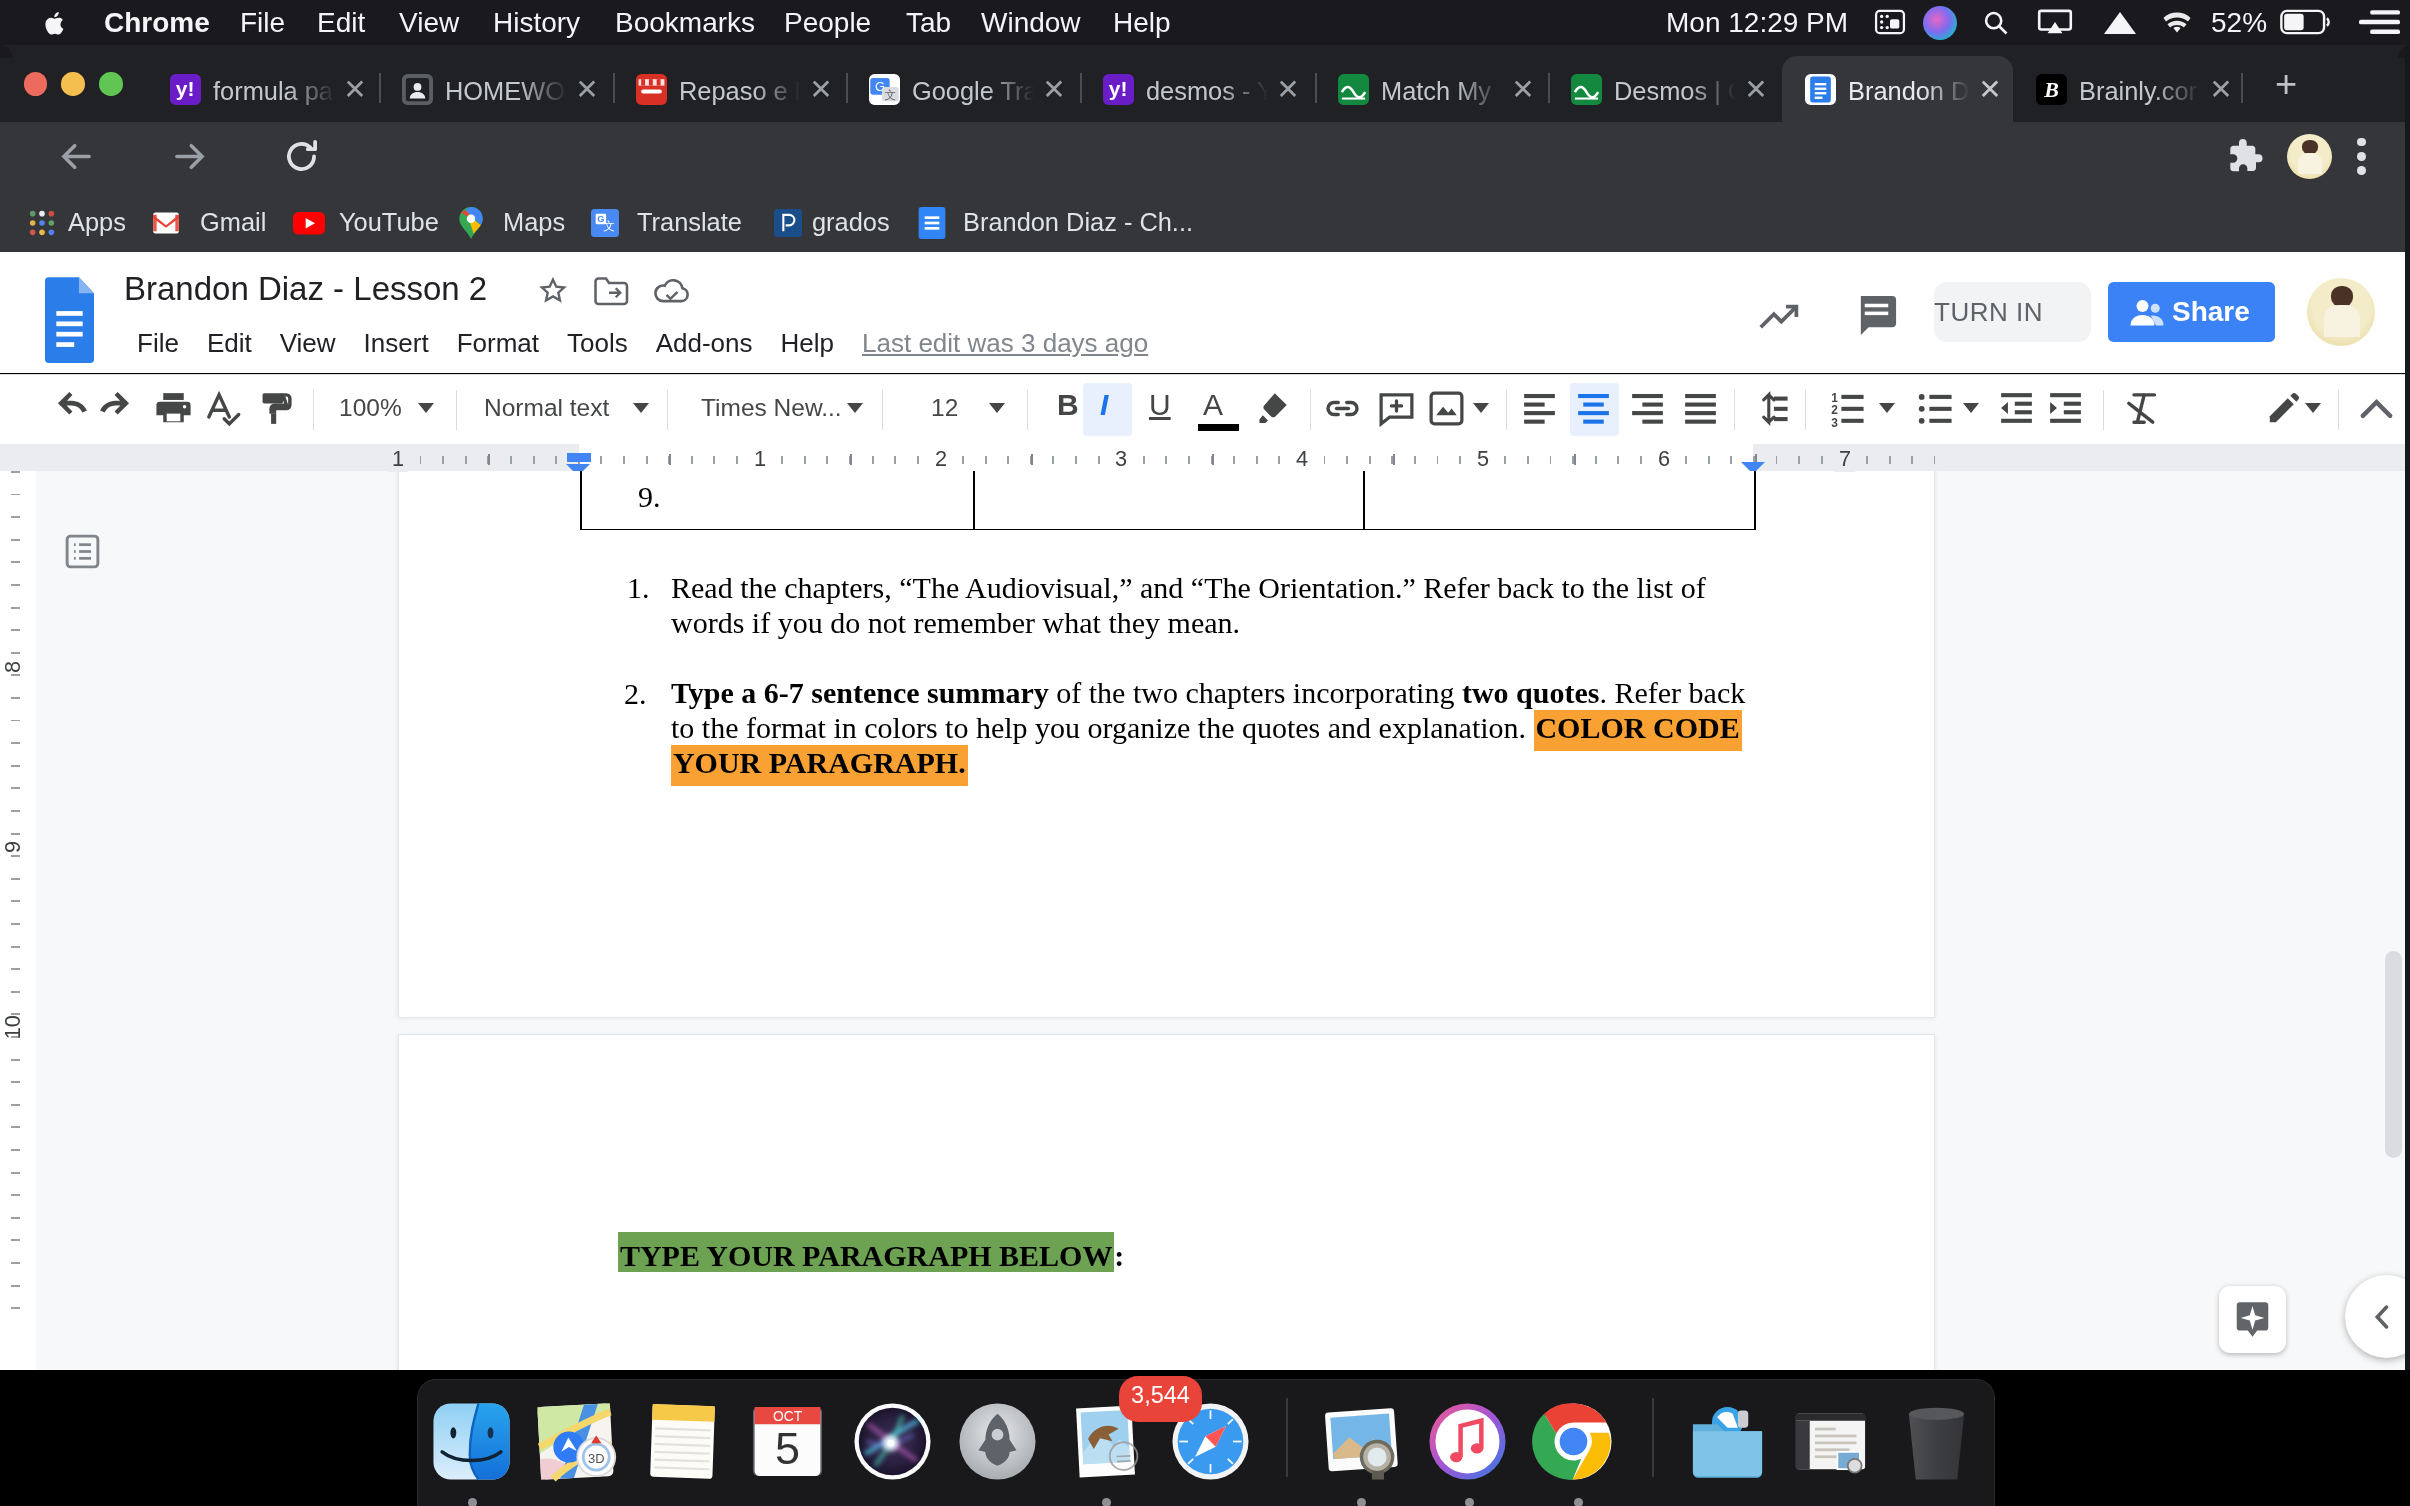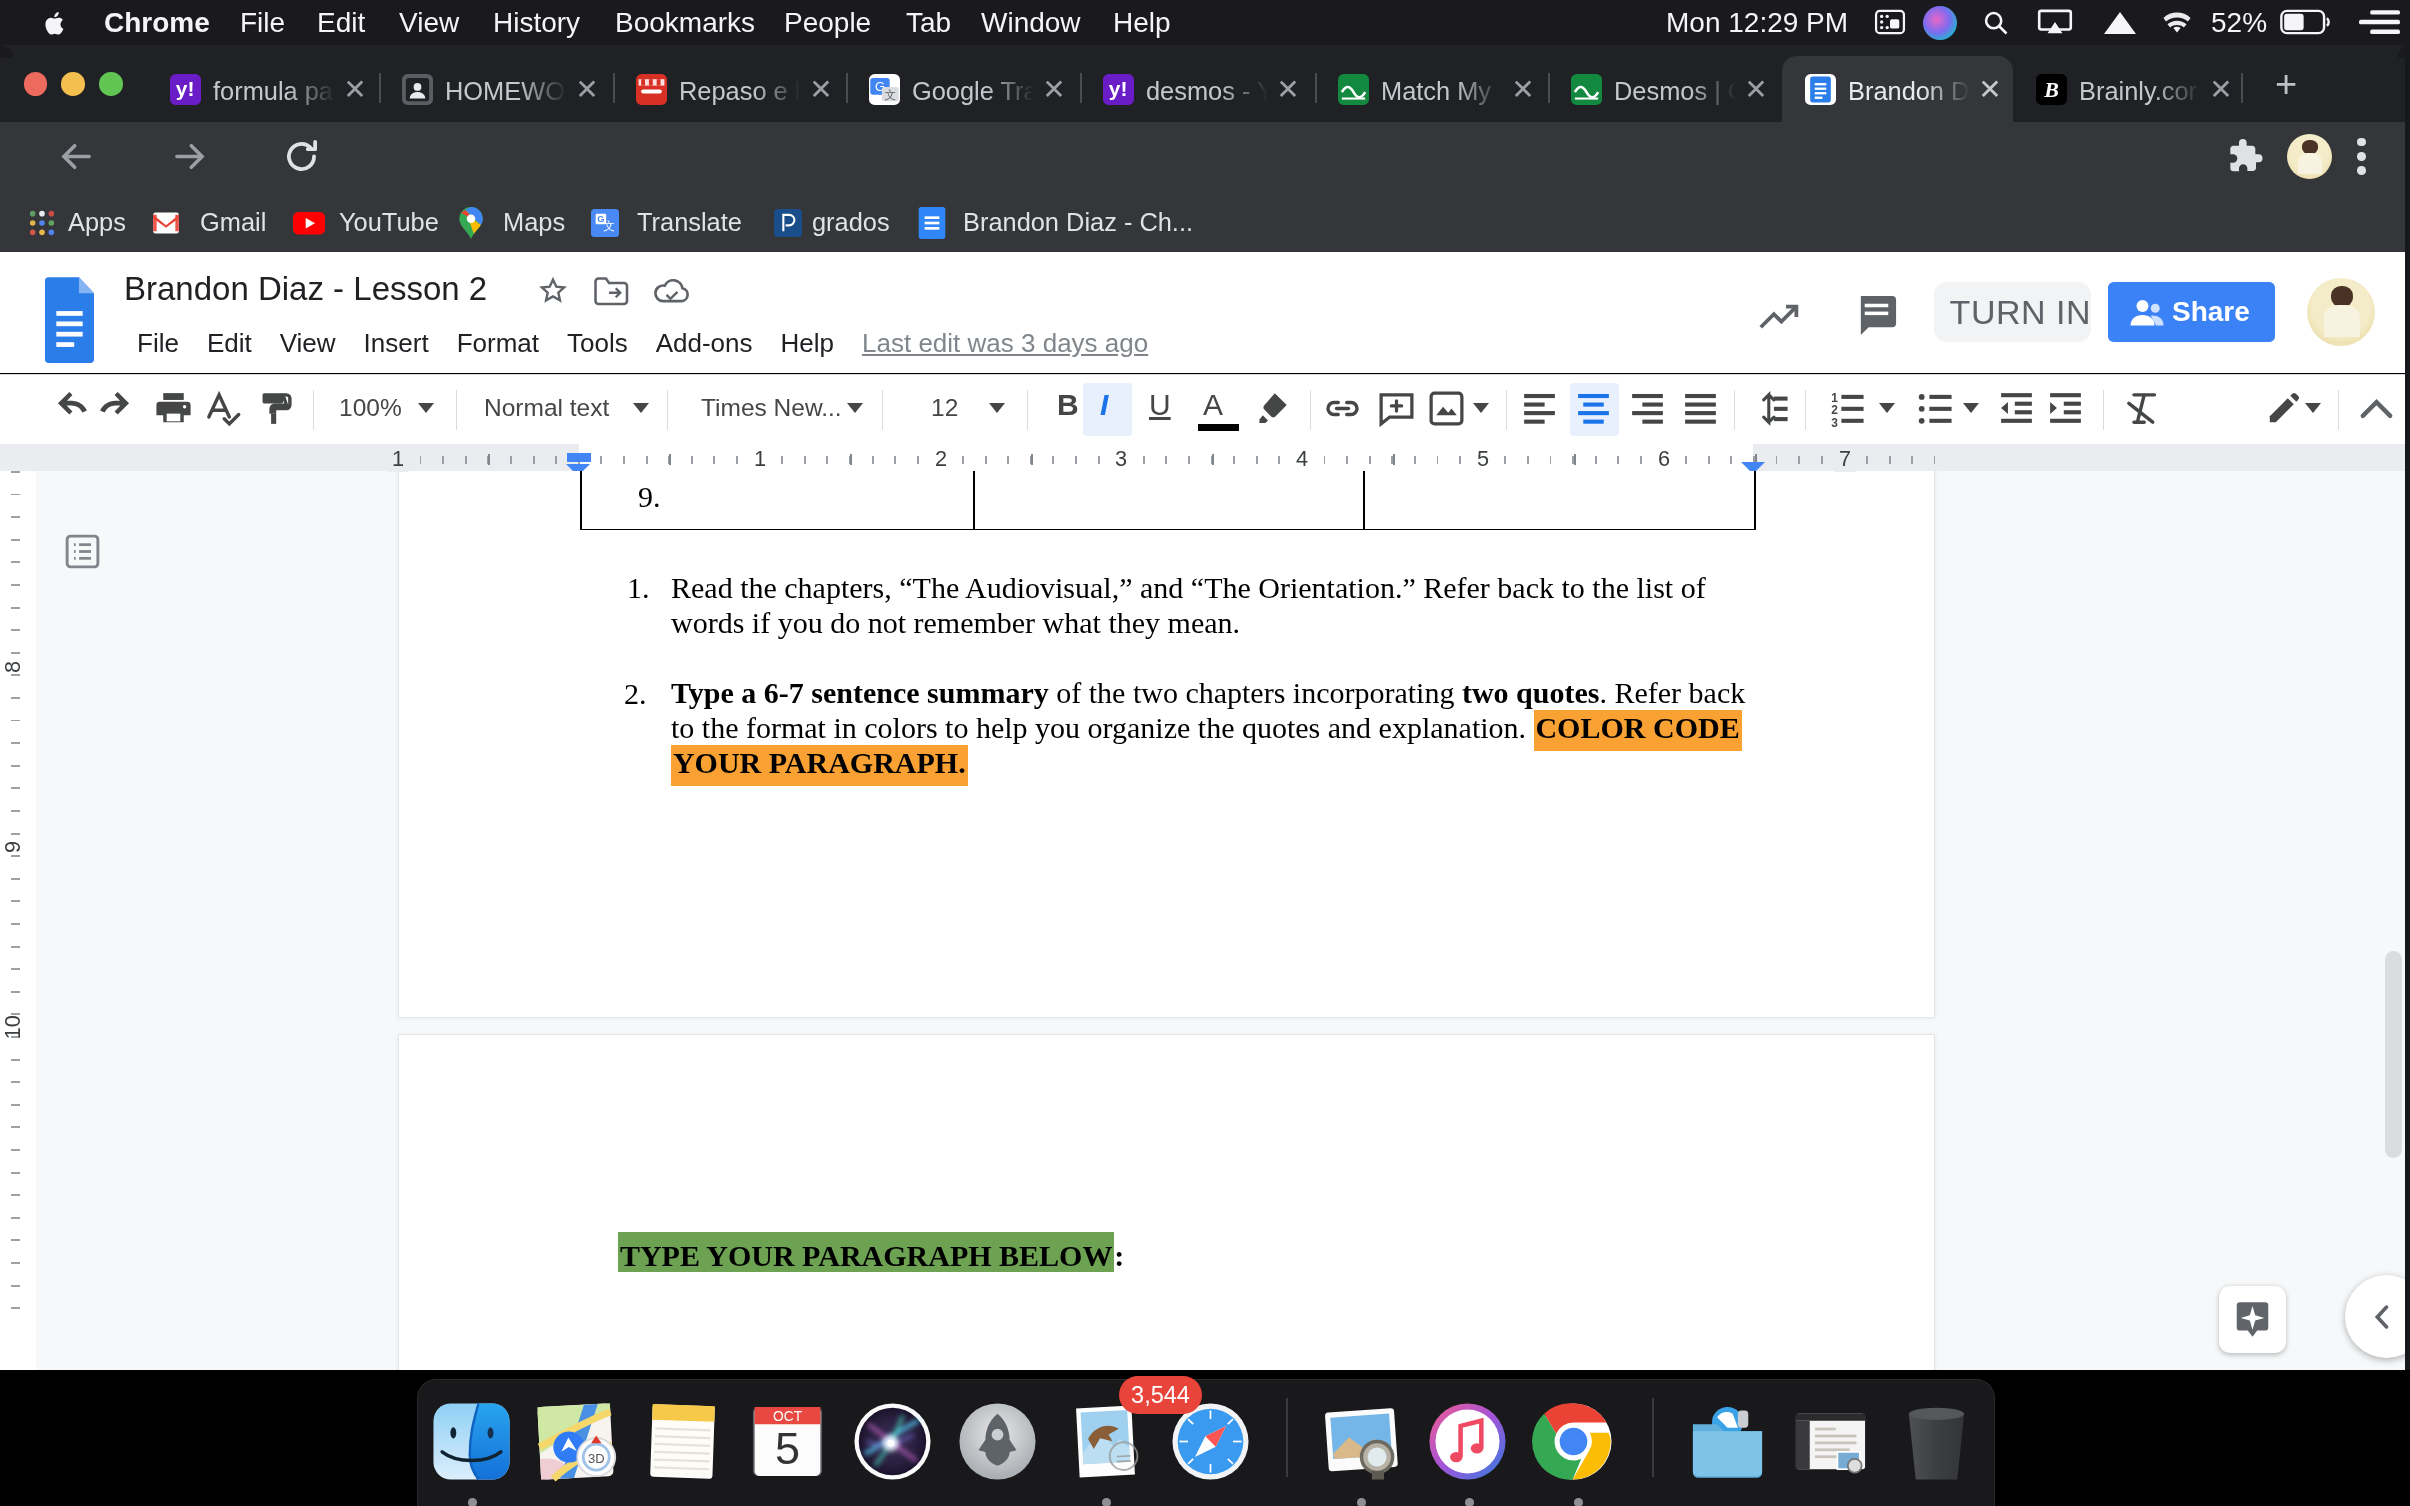--- a/index.html
+++ b/index.html
@@ -306,21 +306,21 @@
   </div>
   <svg class="abs" style="left:1757px;top:45px" width="45" height="38" viewBox="0 0 24 20" fill="none" stroke="#5f6368" stroke-width="2">
       <path d="M2 16 L9 9 l4 4 L21 5"></path>
       <path d="M15.5 5 H21 V10.5"></path>
     </svg>
   <svg class="abs" style="left:1853px;top:40px" width="47" height="47" viewBox="0 0 24 24" fill="#5f6368">
       <path d="M4 2 h16 a2 2 0 0 1 2 2 v12 a2 2 0 0 1-2 2 H8 l-4 4 z"></path>
       <rect x="6" y="6" width="12" height="1.8" fill="#fff"></rect>
       <rect x="6" y="10" width="12" height="1.8" fill="#fff"></rect>
     </svg>
-  <div class="abs" style="left:1934px;top:30px;width:157px;height:60px;background:#f1f3f4;border-radius:13px;color:#5f6368;font-size:34px;font-weight:500;text-align:right;line-height:60px;letter-spacing:0.5px;">TURN IN</div>
+  <div class="abs" style="left:1934px;top:30px;width:157px;height:60px;background:#f1f3f4;border-radius:13px;color:#5f6368;font-size:26px;font-weight:500;text-align:left;line-height:60px;letter-spacing:0.5px;">TURN IN</div>
   <div class="abs" style="left:2108px;top:30px;width:167px;height:60px;background:#3b82f6;border-radius:5.6px;color:#fff;">
     <svg class="abs" style="left:21px;top:13px" width="36" height="34" viewBox="0 0 24 22" fill="#fff">
         <circle cx="9" cy="7" r="4"></circle>
         <path d="M1 20 c0-4.4 3.6-7 8-7 s8 2.6 8 7 z"></path>
         <circle cx="17.5" cy="8.5" r="3" opacity=".75"></circle>
         <path d="M14.5 13.5 c3.5-.5 8.5 1 8.5 6.5 h-5" opacity=".75"></path>
       </svg>
     <div class="abs" style="left:64px;top:0;font-size:28px;font-weight:bold;line-height:60px;">Share</div>
   </div>
   <div class="abs" style="left:2307px;top:26px;width:68px;height:68px;border-radius:50%;background:radial-gradient(circle at 50% 42%, #f4ecc8 0 55%, #efe3b5 70%, #e8d9a5);overflow:hidden;">
@@ -726,21 +726,21 @@
           <stop offset="1" stop-color="#333539"></stop>
         </linearGradient>
       </defs>
       <path d="M8 8 h32 l-4 38 H12z" fill="url(#tr)"></path>
       <ellipse cx="24" cy="8" rx="16" ry="3.5" fill="#55575b"></ellipse>
     </svg>
 
 <div class="abs" style="left:1286px;top:28px;width:1.9px;height:79px;background:#3a3a3c;"></div>
 <div class="abs" style="left:1652px;top:28px;width:1.9px;height:79px;background:#3a3a3c;"></div>
 
-<div class="abs" style="left:1119px;top:5.6px;width:83px;height:38px;background:#e8443a;border-radius:19px;color:#fff;font-size:23.5px;text-align:center;line-height:38px;">3,544</div>
+<div class="abs" style="left:1119px;top:5.6px;width:83px;height:46px;background:#e8443a;border-radius:19px;color:#fff;font-size:23.5px;text-align:center;line-height:38px;">3,544</div>
 
 <div class="dock-dot" style="left:468px"></div>
 <div class="dock-dot" style="left:1102px"></div>
 <div class="dock-dot" style="left:1357px"></div>
 <div class="dock-dot" style="left:1465px"></div>
 <div class="dock-dot" style="left:1574px"></div>
 </div>
 
 
 </body></html>

